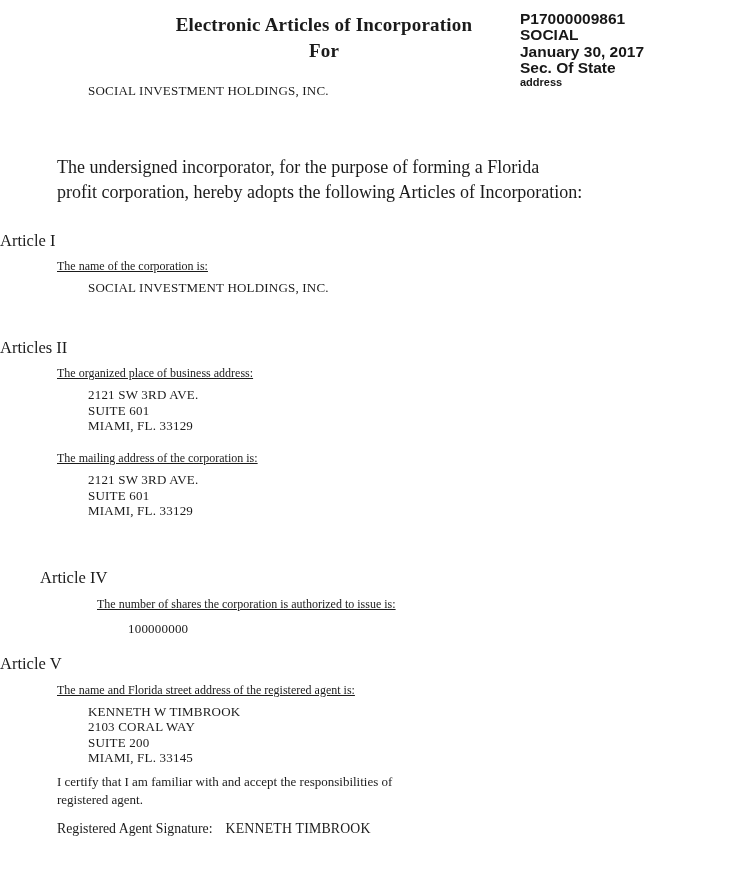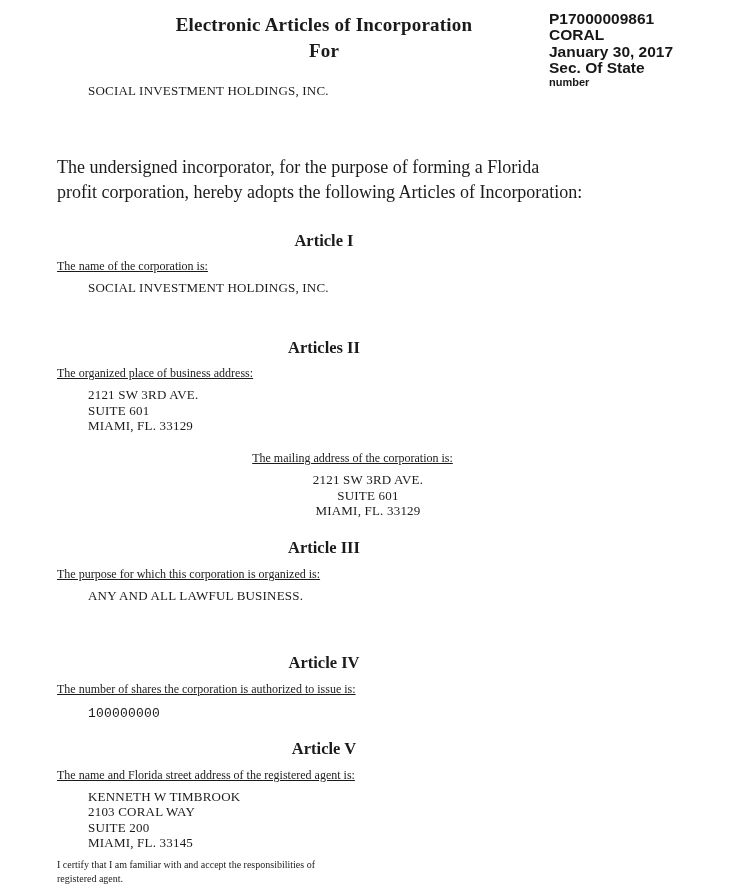--- a/index.html
+++ b/index.html
@@ -31,21 +31,21 @@
     text-align: center;
     font-weight: bold;
     font-size: 19px;
     line-height: 1.35;
     letter-spacing: 0.2px;
   }
 
   
   .stamp {
     position: absolute;
-    left: 549px;
+    left: 520px;
     top: 11px;
     font-family: "Liberation Sans", sans-serif;
     font-weight: bold;
     color: #171717;
     line-height: 1.05;
     white-space: nowrap;
   }
   .stamp-lg { font-size: 15.5px; }
   .stamp-sm { font-size: 11px; margin-top: 1px; }
 
@@ -61,70 +61,69 @@
     margin: 56px 0 0 57px;
     font-size: 18px;
     line-height: 1.4;
     white-space: pre-line;
   }
 
   
   .article-heading {
     width: 648px;
     margin: 0;
-    text-align: center;
     font-size: 16.5px;
-    font-weight: bold;
+    font-weight: normal;
     line-height: 1.3;
   }
   .lead {
     margin: 7px 0 0 57px;
     font-size: 12px;
     line-height: 1.35;
     text-decoration: underline;
   }
   .lines {
     margin: 6px 0 0 88px;
     font-size: 13px;
     line-height: 1.18;
     white-space: pre-line;
     letter-spacing: 0.2px;
   }
 
   .a1 { margin-top: 24px; }
   .a2 { margin-top: 41px; }
-  .a2 .block2 { margin-top: 17px; text-align: center; }
+  .a2 .block2 { margin-top: 17px; }
   .a3 { margin-top: 19px; }
-  .a4 { margin-top: 49px; }
-  .a4 .lines { margin-top: 9px; font-family: Liberation Mono, monospace; }
+  .a4 { margin-top: 49px; padding-left: 40px; }
+  .a4 .lines { margin-top: 9px; }
   .a5 { margin-top: 17px; }
 
   .certification {
     margin: 8px 0 0 57px;
-    font-size: 10px;
+    font-size: 13px;
     line-height: 1.4;
     white-space: pre-line;
   }
   .signature-row {
     margin: 11px 0 0 57px;
     font-size: 13.8px;
   }
   .signature-value { margin-left: 13px; letter-spacing: 0.2px; }
 </style>
 </head>
 <body>
 
 <div class="page">
 
   <div class="stamp">
     <div class="stamp-lg">P17000009861</div>
-    <div class="stamp-lg">CORAL</div>
+    <div class="stamp-lg">SOCIAL</div>
     <div class="stamp-lg">January 30, 2017</div>
     <div class="stamp-lg">Sec. Of State</div>
-    <div class="stamp-sm">number</div>
+    <div class="stamp-sm">address</div>
   </div>
 
   <div class="main-col">
 
     <div class="title-wrap">
       <div>Electronic Articles of Incorporation</div>
       <div>For</div>
     </div>
 
     <div class="company-name">SOCIAL INVESTMENT HOLDINGS, INC.</div>
@@ -147,25 +146,20 @@
 MIAMI, FL.  33129</div>
       </div>
       <div class="block2">
         <div class="lead">The mailing address of the corporation is:</div>
         <div class="lines">2121 SW 3RD AVE.
 SUITE 601
 MIAMI, FL.  33129</div>
       </div>
     </section>
 
-    <section class="article a3">
-      <h2 class="article-heading">Article III</h2>
-      <div class="lead">The purpose for which this corporation is organized is:</div>
-      <div class="lines">ANY AND ALL LAWFUL BUSINESS.</div>
-    </section>
 
     <section class="article a4">
       <h2 class="article-heading">Article IV</h2>
       <div class="lead">The number of shares the corporation is authorized to issue is:</div>
       <div class="lines">100000000</div>
     </section>
 
     <section class="article a5">
       <h2 class="article-heading">Article V</h2>
       <div class="lead">The name and Florida street address of the registered agent is:</div>

